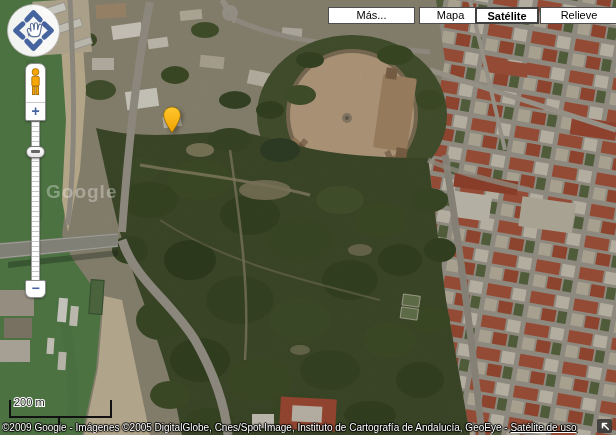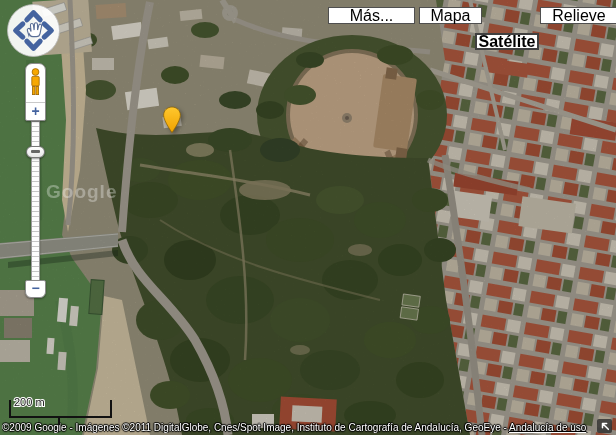--- a/index.html
+++ b/index.html
@@ -29,25 +29,25 @@
          background:linear-gradient(#ffffff,#e6e6e6);border:1px solid #777;border-radius:6px;
          box-sizing:border-box;box-shadow:0 1px 2px rgba(0,0,0,.4);z-index:6;cursor:pointer;}
   .grip{width:9px;height:3px;background:#666;border-radius:1px;margin:3px auto 0;}
   .zoomout{position:absolute;left:25px;top:280px;width:21px;height:18px;background:#fff;
          border:1px solid #8c8c8c;border-radius:2px 2px 6px 6px;box-sizing:border-box;
          color:#44639f;font-weight:bold;font-size:14px;line-height:15px;text-align:center;
          box-shadow:0 1px 2px rgba(0,0,0,.35);z-index:6;cursor:pointer;}
 
   
   .mtbtn{position:absolute;top:7px;height:17px;box-sizing:border-box;background:#fff;
-         border:1px solid #4f4f4f;font-family:inherit;font-size:16px;line-height:15px;
+         border:1px solid #4f4f4f;font-family:inherit;font-size:11px;line-height:15px;
          text-align:center;padding:0;color:#000;cursor:pointer;z-index:6;}
   .mt-more{left:328px;width:87px;}
   .mt-mapa{left:419px;width:63px;}
-  .mt-sat{left:475px;width:64px;font-weight:bold;border:2px solid #404040;line-height:12px;margin-top:26px;}
+  .mt-sat{left:475px;width:64px;font-weight:bold;border:2px solid #404040;line-height:12px;}
   .mt-rel{left:540px;width:78px;}
 
   
   .marker{position:absolute;left:163px;top:106px;width:18px;height:28px;z-index:4;
           filter:drop-shadow(2px 2px 2px rgba(0,0,0,.35));cursor:pointer;}
 
   
   .scalebar{position:absolute;left:0;top:395px;width:130px;height:35px;z-index:6;overflow:visible;}
   .attrib{position:absolute;left:2px;right:24px;bottom:2px;font-size:10px;color:#fff;
           white-space:nowrap;overflow:hidden;z-index:5;
@@ -261,21 +261,21 @@
   <button class="mtbtn mt-more">Más...</button>
   <button class="mtbtn mt-mapa">Mapa</button>
   <button class="mtbtn mt-sat">Satélite</button>
   <button class="mtbtn mt-rel">Relieve</button>
 
   <svg class="scalebar" viewBox="0 0 130 35">
     <text x="14" y="11" font-size="11" fill="#1a1a1a" stroke="#ffffff" stroke-width="2" style="paint-order:stroke" font-family="Liberation Sans, sans-serif">200 m</text>
     <path d="M10,5 L10,23 M10,22 L111,22 M111,5 L111,23 M59,22 L59,30" stroke="#111" stroke-width="2" fill="none"></path>
   </svg>
 
-  <div class="attrib"><span>©2009 Google - Imágenes ©2011 DigitalGlobe, Cnes/Spot Image, Instituto de Cartografía de Andalucía, GeoEye - </span><a>Andalucía de uso</a></div>
+  <div class="attrib"><span>©2009 Google - Imágenes ©2005 DigitalGlobe, Cnes/Spot Image, Instituto de Cartografía de Andalucía, GeoEye - </span><a>Satélite de uso</a></div>
 
   <div class="corner">
     <svg width="10" height="10" viewBox="0 0 12 12">
       <path d="M3 3 L10 10 M3 3 h5 M3 3 v5" stroke="#ffffff" stroke-width="1.8" fill="none" stroke-linecap="round"></path>
     </svg>
   </div>
 
 </div>
 
 </body></html>

